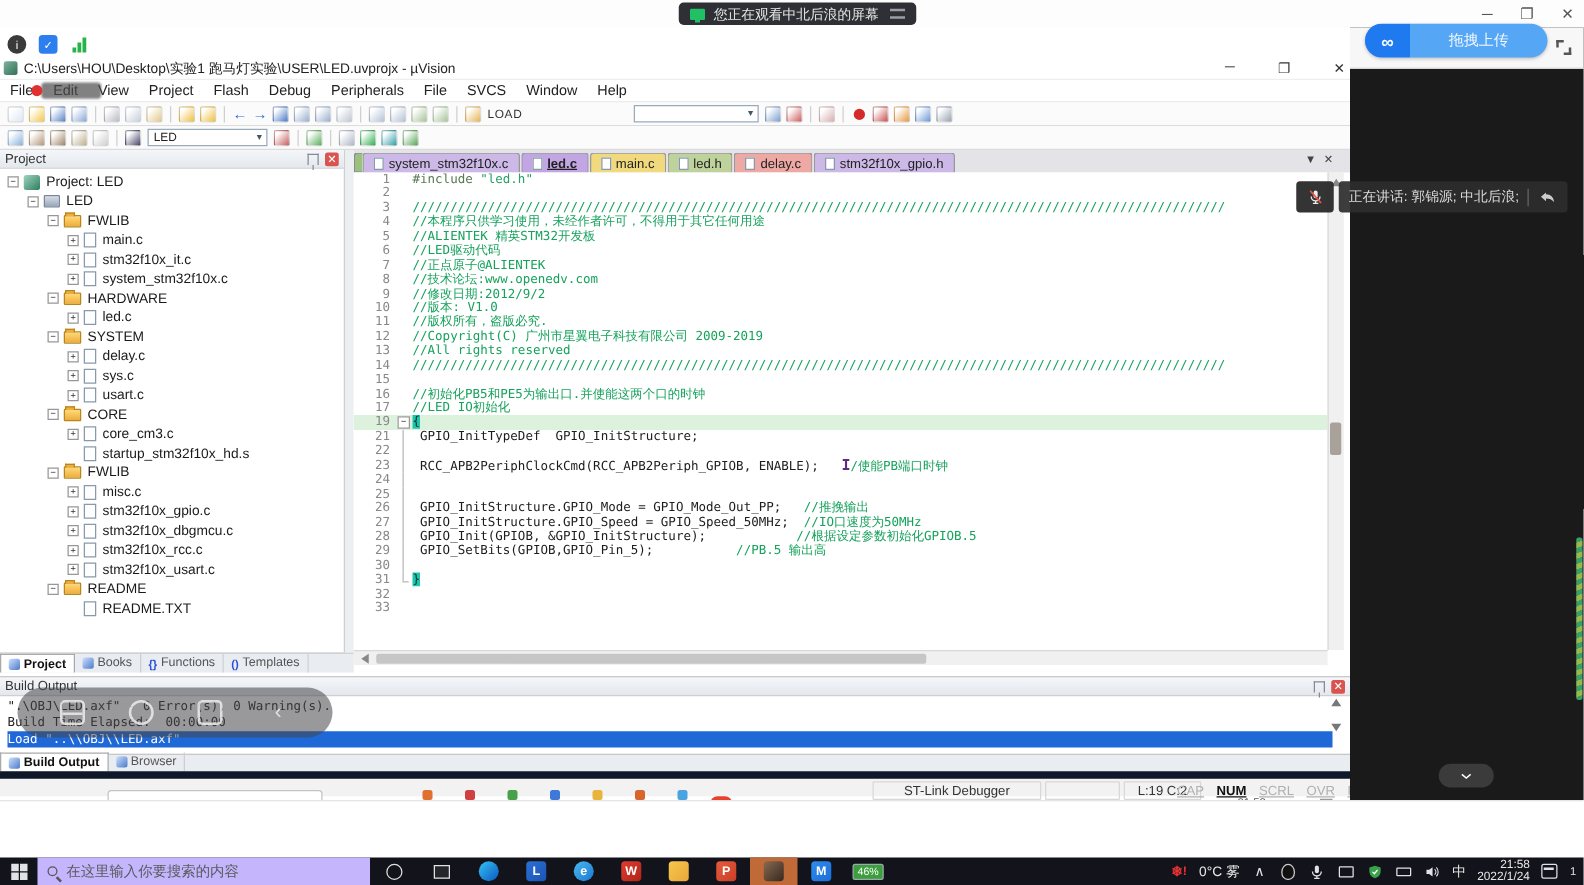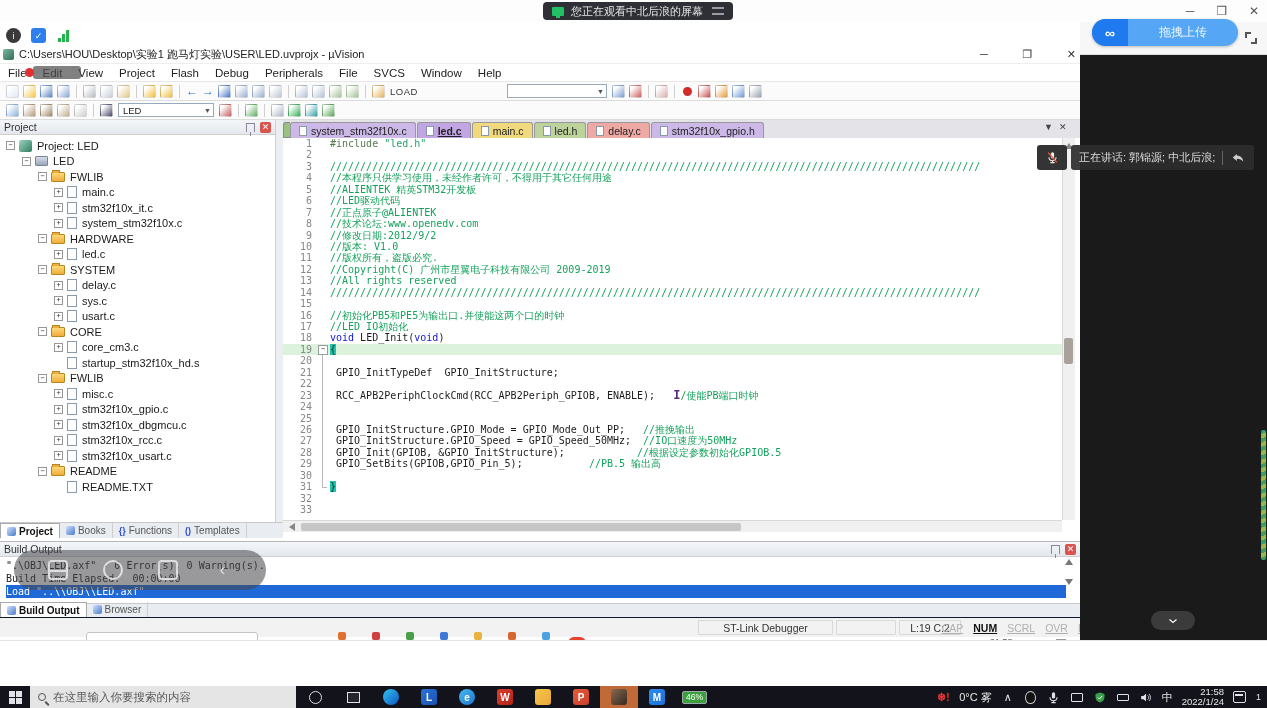--- a/index.html
+++ b/index.html
@@ -127,21 +127,21 @@
     display:flex; align-items:center; justify-content:space-around; padding:0 16px; z-index:4; }
   .an-ico { width:20px; height:20px; border-radius:4px; border:2px solid rgba(235,235,235,.85); position:relative; }
   .an-ico.grid { background:
      linear-gradient(rgba(235,235,235,.85) 2px, transparent 2px) 0 8px/100% 100% no-repeat; }
   .an-ico.round { border-radius:50%; }
   .an-ico.arrow { border:none; color:rgba(235,235,235,.9); font-size:16px; line-height:20px; text-align:center; }
   #build-tabs { left:0; top:603px; width:1080px; height:14px; background:#e9ecf0; border-top:1px solid #c8c8c8;
     display:flex; align-items:flex-end; font-size:10px; color:#555; }
 
   
-  #statusbar { left:0; top:617px; width:1080px; height:20px; background:#f2f2f2; border-top:1px solid #0f172a;
+  #statusbar { left:0; top:617px; width:1080px; height:20px; background:#f2f2f2; border-top:6px solid #0f172a;
     font-size:10.5px; color:#333; }
   .st-seg { position:absolute; top:2px; height:15px; border:1px solid #d8d8d8; border-radius:1px;
     display:flex; align-items:center; justify-content:center; }
   #st-flags span { margin:16px 5px; color:#b0b0b0;text-decoration:underline; }
   #st-flags span.on { color:#111; font-weight:bold; }
 
   
   #artifact-box { left:86px; top:632px; width:172px; height:18px; background:#fff; border:1px solid #c4c4c4;
     border-radius:3px; z-index:5; }
   #peek-row { left:338px; top:632px; display:flex; gap:26px; z-index:1; }
@@ -188,21 +188,21 @@
     background:repeating-linear-gradient(160deg,#3aa06a 0 4px,#9ab84a 4px 8px); z-index:8; }
   #chevron-btn { left:1151px; top:611px; width:44px; height:19px; background:rgba(66,66,66,.85); border-radius:10px;
     display:flex; align-items:center; justify-content:center; z-index:8; }
 
   
   #taskbar { left:0; top:686px; width:1267px; height:22px; background:#13131b; display:flex; align-items:center;
     z-index:10; color:#e8e8e8; }
   #start-btn { width:30px; height:22px; display:flex; align-items:center; justify-content:center; }
   .winlogo { display:grid; grid-template-columns:6px 6px; grid-template-rows:6px 6px; gap:1px; }
   .winlogo i { background:#dfe3e8; display:block; }
-  #search-box { width:266px; height:22px; background:#e5e5e5; display:flex; align-items:center; gap:7px;
+  #search-box { width:266px; height:22px; background:#c4b5fd; display:flex; align-items:center; gap:7px;
     padding:0 8px; color:#5a5a5a; font-size:11.5px; }
   .mag { width:8px; height:8px; border:1.5px solid #555; border-radius:50%; position:relative; flex:none; }
   .mag:after { content:""; position:absolute; left:7px; top:7px; width:5px; height:1.5px; background:#555;
     transform:rotate(45deg); transform-origin:0 0; }
   .tb-ico { width:38px; height:22px; display:flex; align-items:center; justify-content:center; flex:none; }
   .cortana { width:13px; height:13px; border:1.8px solid #e0e0e0; border-radius:50%; }
   .taskview { width:13px; height:11px; border:1.5px solid #dfe3e8; position:relative; background:rgba(255,255,255,.08); }
   .app-chip { width:16px; height:16px; border-radius:3px; display:flex; align-items:center; justify-content:center;
     color:#fff; font-size:10px; font-weight:bold; }
   .tb-ico.activeapp { background:#c06a38; }
@@ -518,23 +518,21 @@
       <div class="crow"><span class="lnum">8</span><span class="fold "></span><span><span class="cm">//技术论坛:www.openedv.com</span></span></div>
       <div class="crow"><span class="lnum">9</span><span class="fold "></span><span><span class="cm">//修改日期:2012/9/2</span></span></div>
       <div class="crow"><span class="lnum">10</span><span class="fold "></span><span><span class="cm">//版本: V1.0</span></span></div>
       <div class="crow"><span class="lnum">11</span><span class="fold "></span><span><span class="cm">//版权所有，盗版必究.</span></span></div>
       <div class="crow"><span class="lnum">12</span><span class="fold "></span><span><span class="cm">//Copyright(C) 广州市星翼电子科技有限公司 2009-2019</span></span></div>
       <div class="crow"><span class="lnum">13</span><span class="fold "></span><span><span class="cm">//All rights reserved</span></span></div>
       <div class="crow"><span class="lnum">14</span><span class="fold "></span><span><span class="cm">////////////////////////////////////////////////////////////////////////////////////////////////////////////</span></span></div>
       <div class="crow"><span class="lnum">15</span><span class="fold "></span><span></span></div>
       <div class="crow"><span class="lnum">16</span><span class="fold "></span><span><span class="cm">//初始化PB5和PE5为输出口.并使能这两个口的时钟</span></span></div>
       <div class="crow"><span class="lnum">17</span><span class="fold "></span><span><span class="cm">//LED IO初始化</span></span></div>
-      <div class="crow"><span class="lnum">18</span><span class="fold "></span><span><span class="kw">void</span><span class="pl"> LED_Init(</span><span class="kw">void</span><span class="pl">)</span></span></div>
       <div class="crow cur"><span class="lnum">19</span><span class="fold s"></span><span><span class="brace">{</span></span></div>
-      <div class="crow"><span class="lnum">20</span><span class="fold l"></span><span></span></div>
       <div class="crow"><span class="lnum">21</span><span class="fold l"></span><span><span class="pl"> GPIO_InitTypeDef  GPIO_InitStructure;</span></span></div>
       <div class="crow"><span class="lnum">22</span><span class="fold l"></span><span></span></div>
       <div class="crow"><span class="lnum">23</span><span class="fold l"></span><span><span class="pl"> RCC_APB2PeriphClockCmd(RCC_APB2Periph_GPIOB, ENABLE);   </span><span class="ibeam">I</span><span class="cm">/使能PB端口时钟</span></span></div>
       <div class="crow"><span class="lnum">24</span><span class="fold l"></span><span></span></div>
       <div class="crow"><span class="lnum">25</span><span class="fold l"></span></div>
       <div class="crow"><span class="lnum">26</span><span class="fold l"></span><span><span class="pl"> GPIO_InitStructure.GPIO_Mode = GPIO_Mode_Out_PP;</span><span class="pl">   </span><span class="cm">//推挽输出</span></span></div>
       <div class="crow"><span class="lnum">27</span><span class="fold l"></span><span><span class="pl"> GPIO_InitStructure.GPIO_Speed = GPIO_Speed_50MHz;</span><span class="pl">  </span><span class="cm">//IO口速度为50MHz</span></span></div>
       <div class="crow"><span class="lnum">28</span><span class="fold l"></span><span><span class="pl"> GPIO_Init(GPIOB, &amp;GPIO_InitStructure);</span><span class="pl">            </span><span class="cm">//根据设定参数初始化GPIOB.5</span></span></div>
       <div class="crow"><span class="lnum">29</span><span class="fold l"></span><span><span class="pl"> GPIO_SetBits(GPIOB,GPIO_Pin_5);</span><span class="pl">           </span><span class="cm">//PB.5 输出高</span></span></div>
       <div class="crow"><span class="lnum">30</span><span class="fold l"></span><span></span></div>

